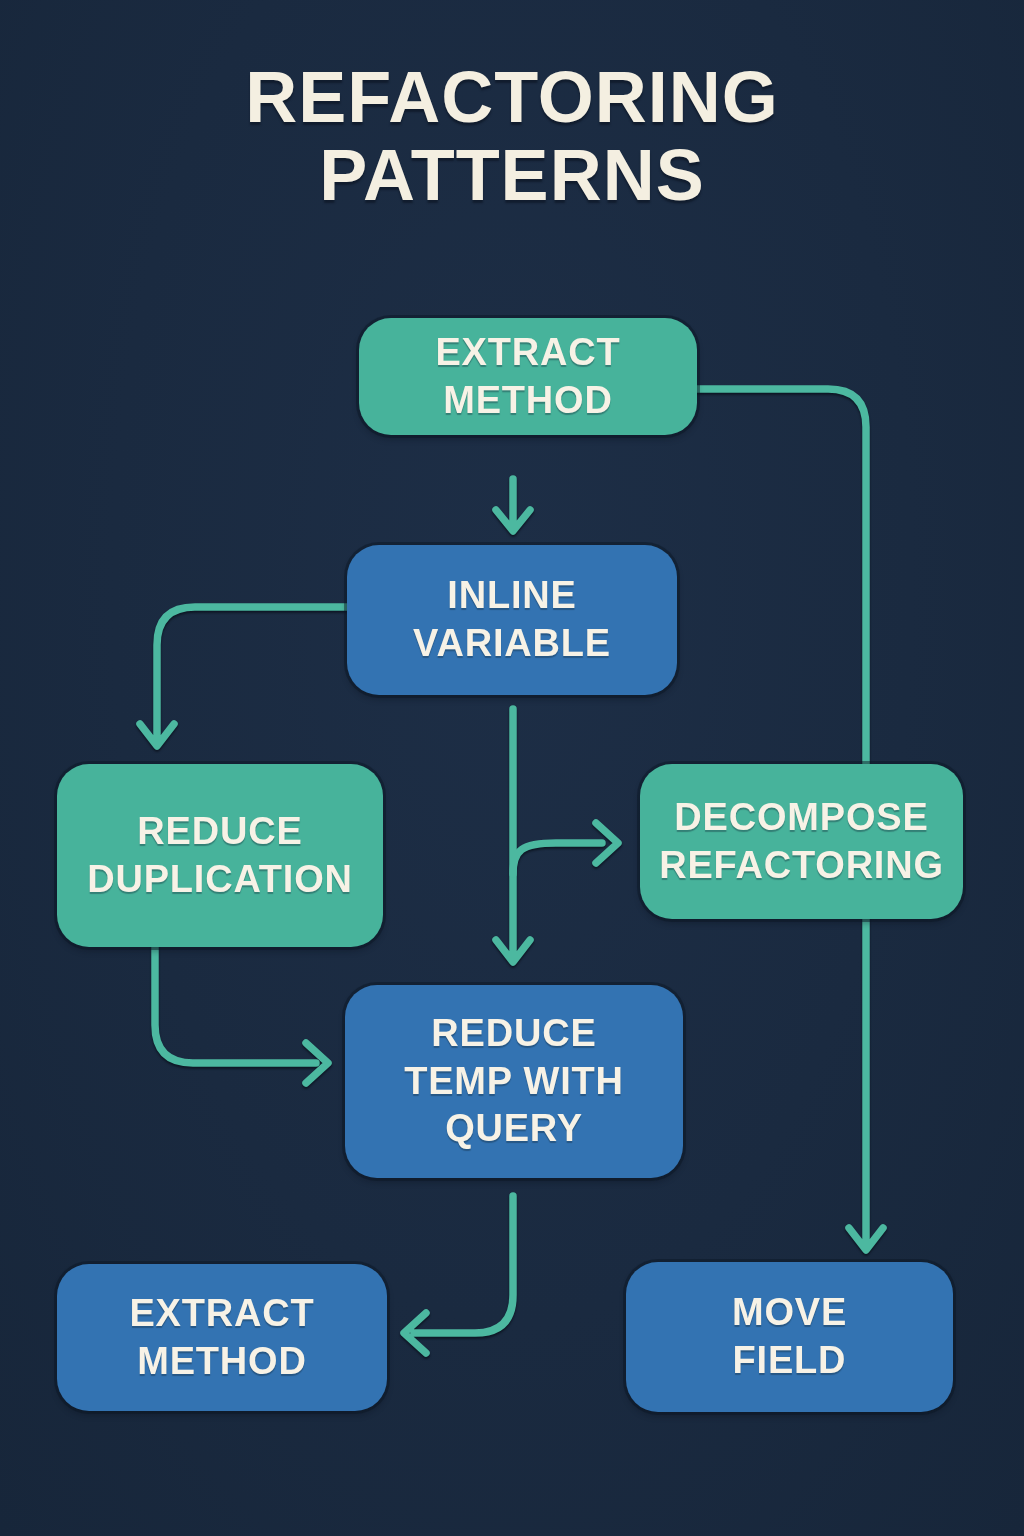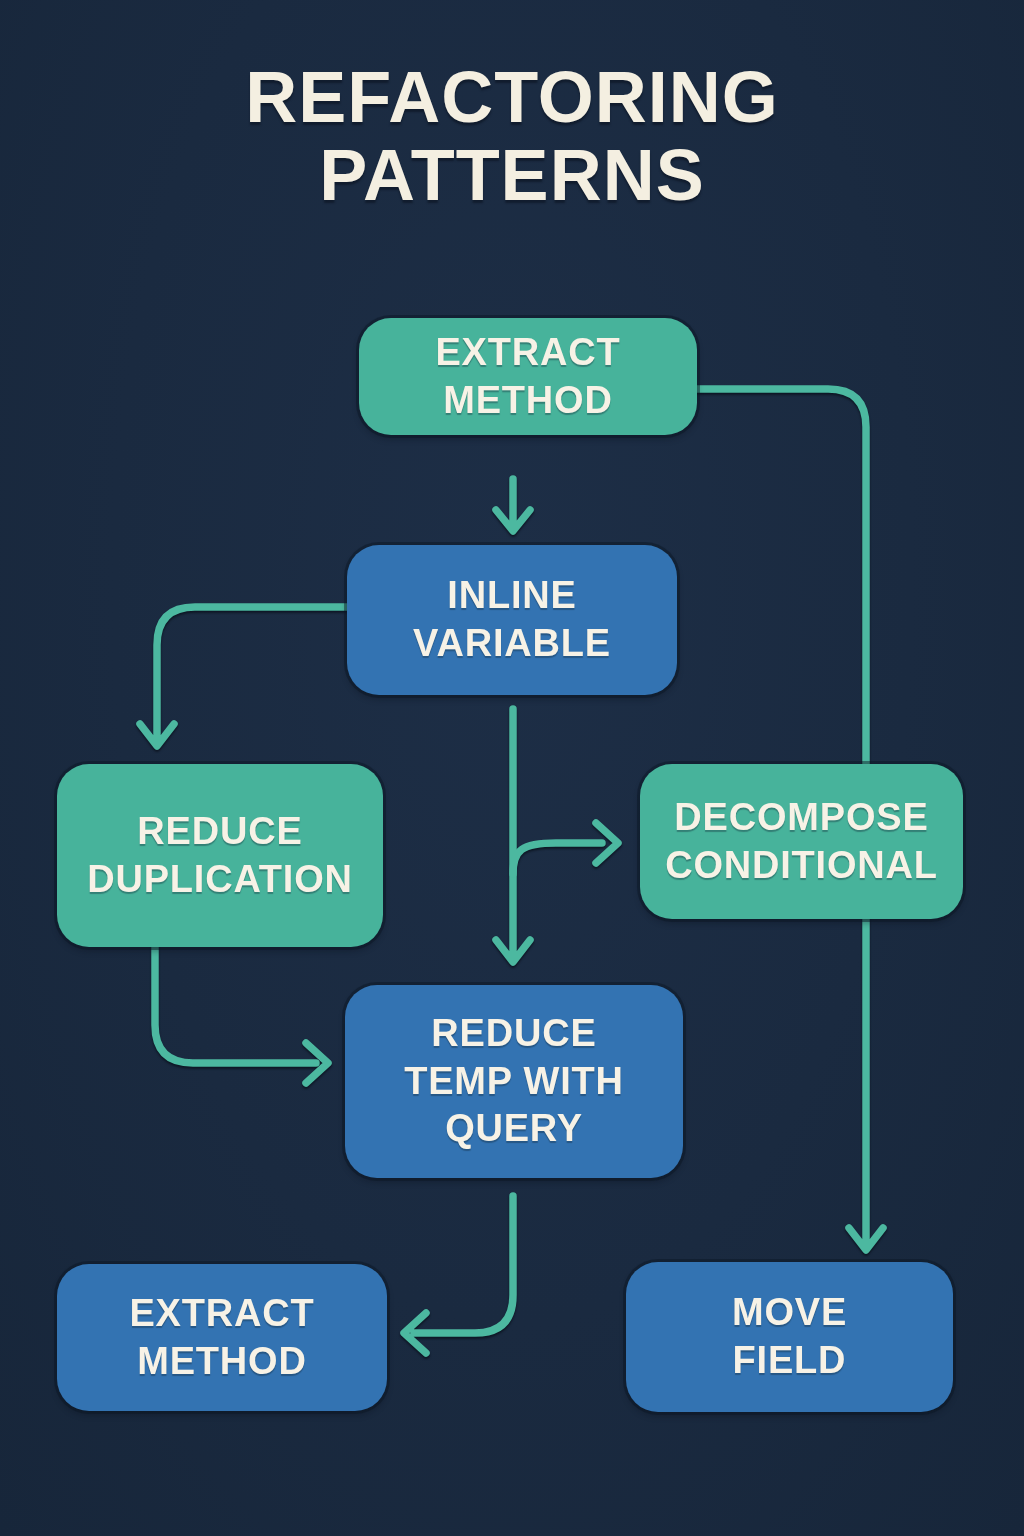--- a/index.html
+++ b/index.html
@@ -92,21 +92,21 @@
 VARIABLE</span>
   </div>
 
   <div class="node node--teal" style="left:57px; top:764px; width:326px; height:183px;">
     <span>REDUCE
 DUPLICATION</span>
   </div>
 
   <div class="node node--teal" style="left:640px; top:764px; width:323px; height:155px;">
     <span>DECOMPOSE
-CONDITIONAL</span>
+REFACTORING</span>
   </div>
 
   <div class="node node--blue" style="left:345px; top:985px; width:338px; height:193px;">
     <span>REDUCE
 TEMP WITH
 QUERY</span>
   </div>
 
   <div class="node node--blue" style="left:57px; top:1264px; width:330px; height:147px;">
     <span>EXTRACT

